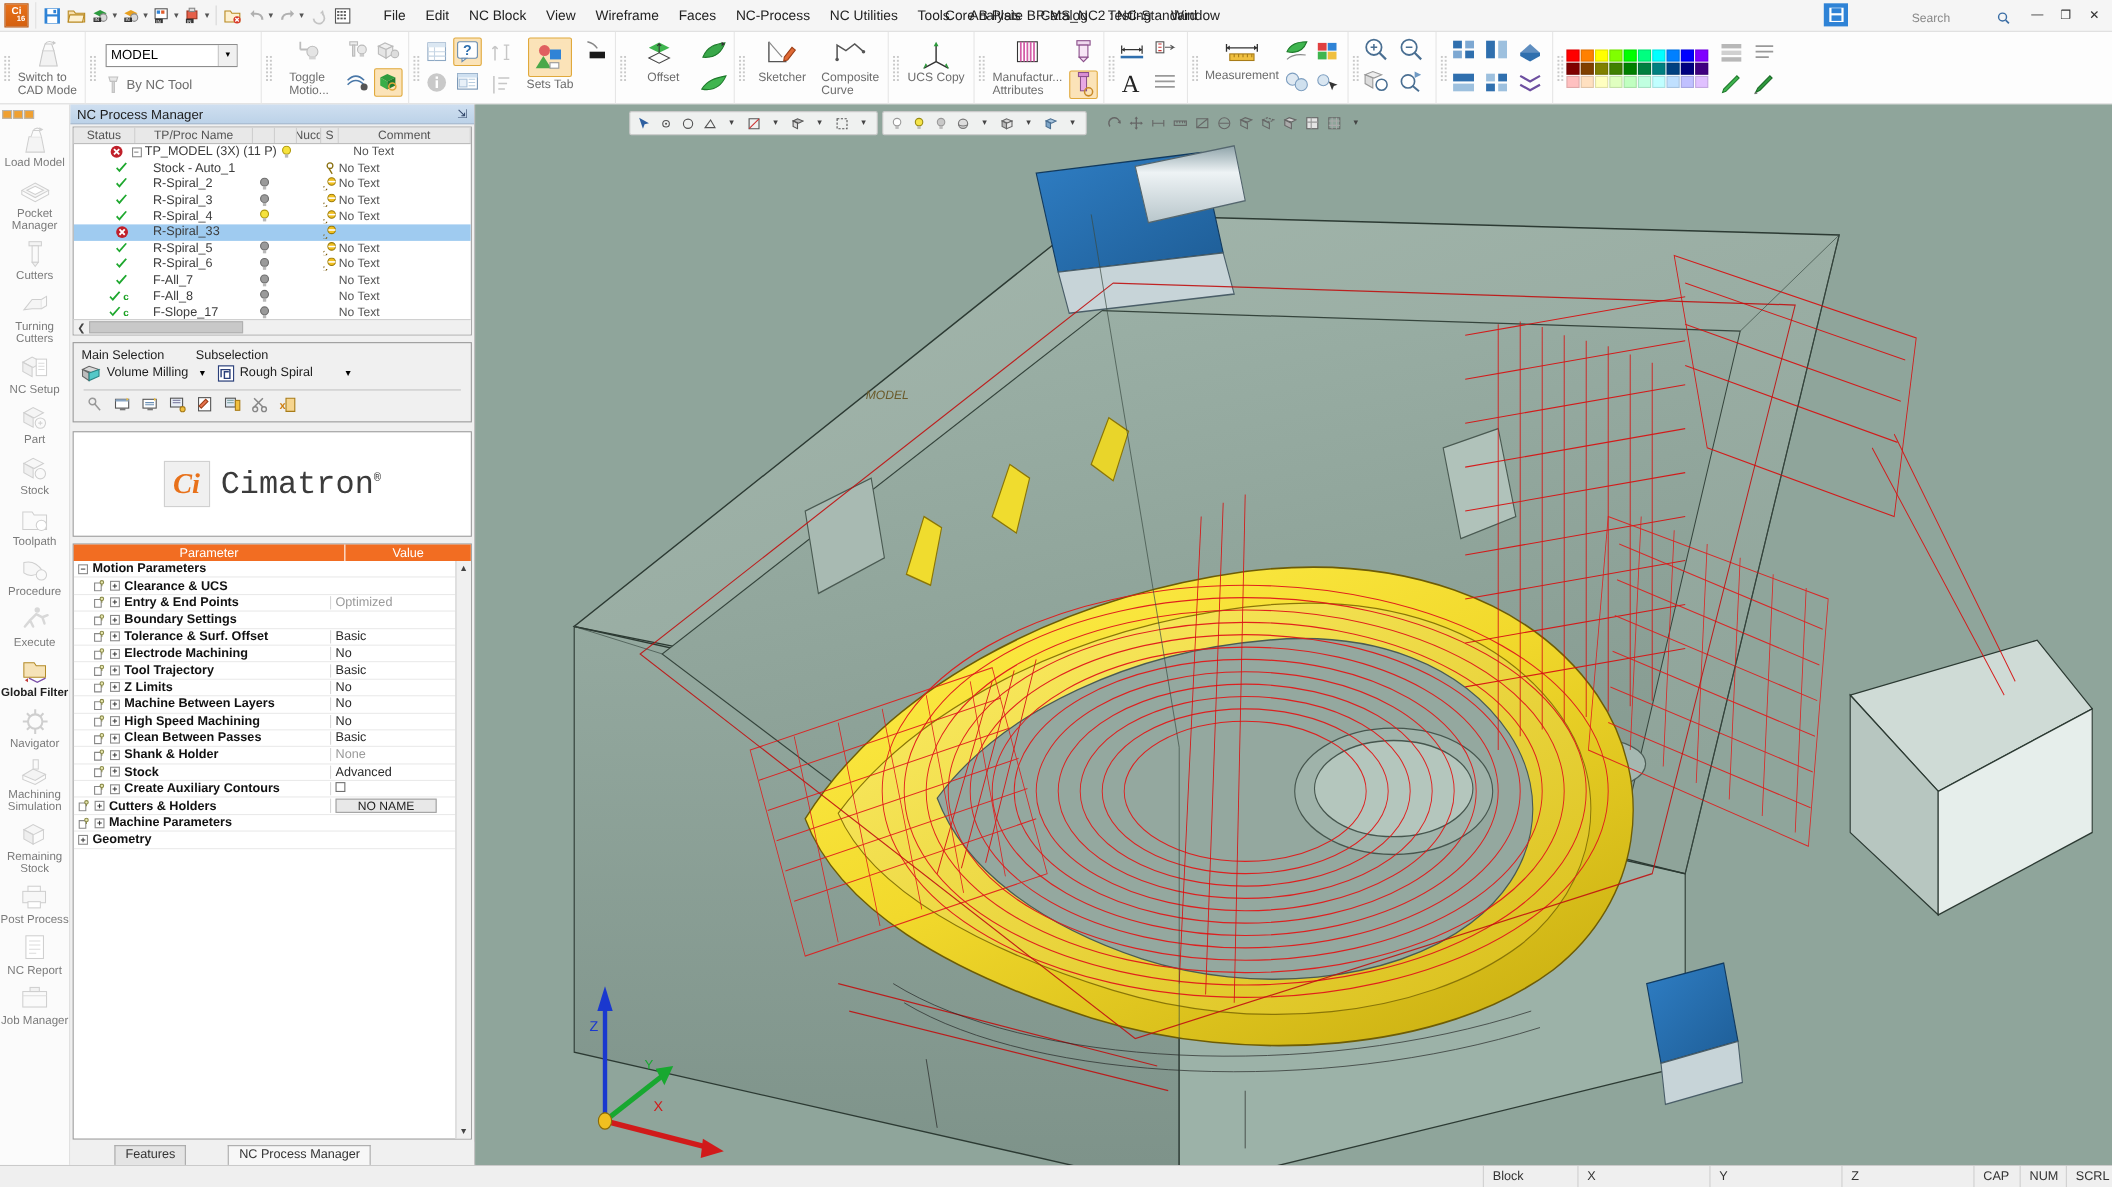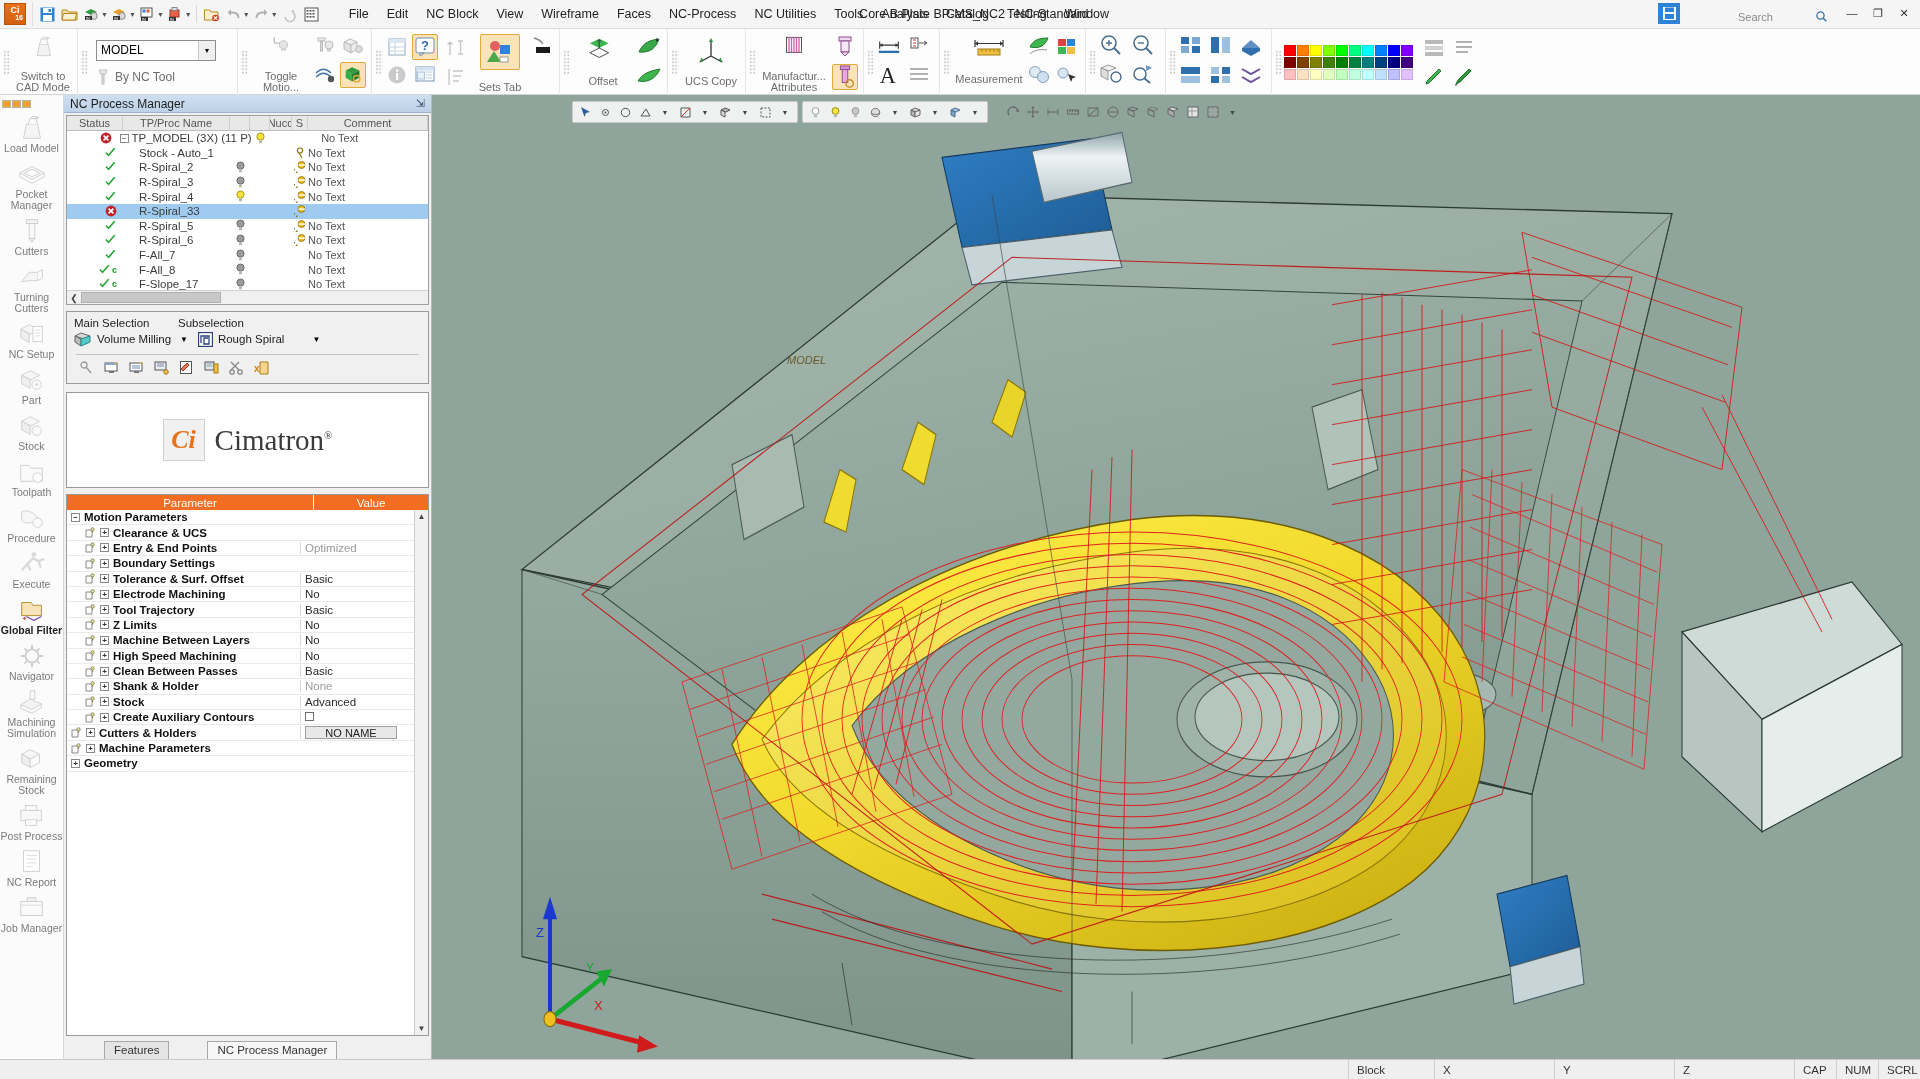--- a/index.html
+++ b/index.html
@@ -66,21 +66,21 @@
   .grip { width: 9px; height: 100%; display:flex; align-items:center; }
   .grip i {
     display:block; width: 7px; height: 24px;
     background-image: radial-gradient(#c9c9c9 42%, transparent 44%);
     background-size: 3.5px 3.5px;
   }
   .rbig {
     width: 62px; height: 62px; display: flex; flex-direction: column; align-items: center;
     justify-content: flex-start; padding-top: 3px; cursor: default;
   }
-  .rbig .lbl { font-size: 11px; color: #6d6d6d; text-align: center; line-height: 11px; margin-top: 12px; }
+  .rbig .lbl { font-size: 11px; color: #6d6d6d; line-height: 11px; margin-top: 2px; }
   .combo {
     width: 120px; height: 21px; border: 1px solid #8d8d8d; background: #fff;
     display: flex; align-items: center; font-size: 12px; padding-left: 4px; position: relative;
   }
   .combo .arrow {
     position: absolute; right: 0; top: 0; bottom: 0; width: 17px; background: #f0f0f0;
     border-left: 1px solid #c8c8c8; display: flex; align-items: center; justify-content: center; font-size: 7px;
   }
   .sub-row { display: flex; align-items: center; gap: 5px; margin-top: 8px; font-size: 12px; color: #6d6d6d; }
   .rsmall-col { display: flex; flex-direction: column; justify-content: space-around; height: 62px; padding: 2px; }
@@ -167,21 +167,21 @@
     margin: 8px 2px 0; height: 96px; border: 1px solid #9a9a9a; background: #fff;
     display: flex; align-items: center; justify-content: center; position: relative;
   }
   .logo-inner { display: flex; align-items: center; gap: 10px; }
   .ci-mark {
     width: 42px; height: 42px; background: #f0f0f0; border: 1px solid #d0d0d0;
     display: flex; align-items: center; justify-content: center;
     color: #e8711a; font-size: 26px; font-weight: bold; font-style: italic;
     font-family: "Liberation Serif", serif;
   }
-  .ci-text { font-size: 29px; color: #3b3b3b; font-family: Liberation Serif, serif; }
+  .ci-text { font-size: 29px; color: #3b3b3b; font-family: Liberation Mono, monospace; }
   .ci-text sup { font-size: 11px; vertical-align: super; }
 
   .param-wrap { flex: 1; margin: 6px 2px 2px; border: 1px solid #9a9a9a; background: #fff; display:flex; flex-direction: column; min-height: 0; }
   .param-head { display: flex; height: 15px; background: #f26d22; color: #fff; font-size: 11.5px; }
   .param-head .ph1 { flex: 1; display:flex; align-items:center; justify-content:center; border-right: 1px solid #fff; }
   .param-head .ph2 { width: 114px; display:flex; align-items:center; justify-content:center; }
   .param-body { flex: 1; overflow: hidden; }
   .prow { display: flex; height: 15.4px; align-items: center; border-bottom: 1px solid #eaeaea; font-size: 11.5px; }
   .prow .pname { flex: 1; display: flex; align-items: center; gap: 4px; color: #111; font-weight: bold; white-space: nowrap; }
   .prow .pval  { width: 114px; border-left: 1px solid #d8d8d8; padding-left: 4px; color: #2b2b2b; font-weight: normal; font-size: 11.5px; }
@@ -554,20 +554,41 @@
             </svg>
         </div>
         <div class="rsmall">
           <svg width="26" height="24" viewBox="0 0 26 24">
               <path d="M2 16c5-8 12-10 22-12-4 9-11 14-22 12z" fill="#3fb54f" stroke="#1f7a2c"></path>
             </svg>
         </div>
       </div>
     </div>
 
+    <div class="rgroup">
+      <div class="grip">
+          <i></i>
+        </div>
+      <div class="rbig">
+        <svg width="32" height="30" viewBox="0 0 32 30">
+            <path d="M4 4v18h16" fill="none" stroke="#555" stroke-width="1.3"></path>
+            <path d="M4 4l12 14" stroke="#888" fill="none"></path>
+            <path d="M18 18l7-9 3 2.5-7 9-3.5 1z" fill="#e06a35" stroke="#9d3f18"></path>
+          </svg>
+        <div class="lbl">Sketcher</div>
+      </div>
+      <div class="rbig">
+        <svg width="32" height="30" viewBox="0 0 32 30">
+            <path d="M4 20V7l8 5 8-6 8 7" fill="none" stroke="#555" stroke-width="1.4"></path>
+            <circle cx="4" cy="20" r="1.6" fill="#555"></circle>
+            <circle cx="28" cy="13" r="1.6" fill="#555"></circle>
+          </svg>
+        <div class="lbl">Composite<br>Curve</div>
+      </div>
+    </div>
 
     <div class="rgroup">
       <div class="grip">
           <i></i>
         </div>
       <div class="rbig">
         <svg width="32" height="30" viewBox="0 0 32 30">
             <path d="M16 22V6M16 22L5 28M16 22l11 6" stroke="#333" fill="none" stroke-width="1.3"></path>
             <path d="M16 4l-2.2 4h4.4z" fill="#2b9a3b"></path>
             <path d="M4 29l4-3.6-1.4-2z" fill="#2b9a3b"></path>

